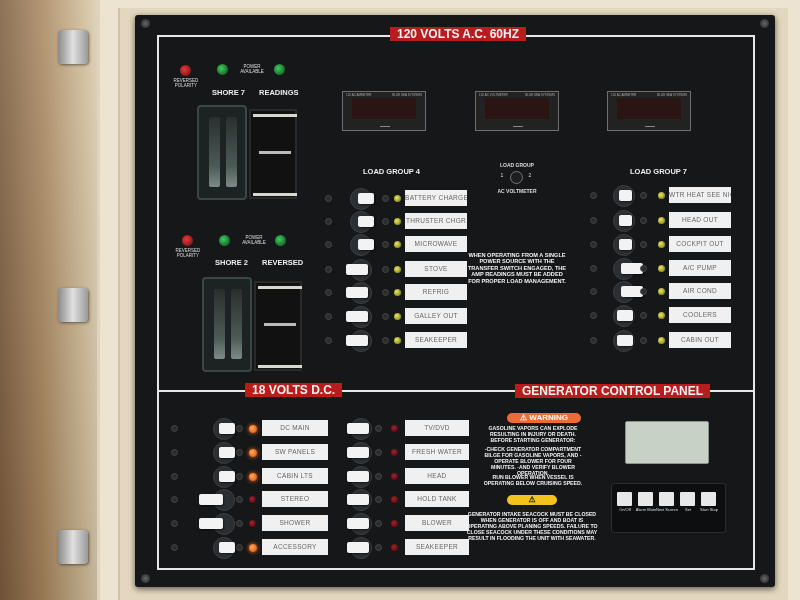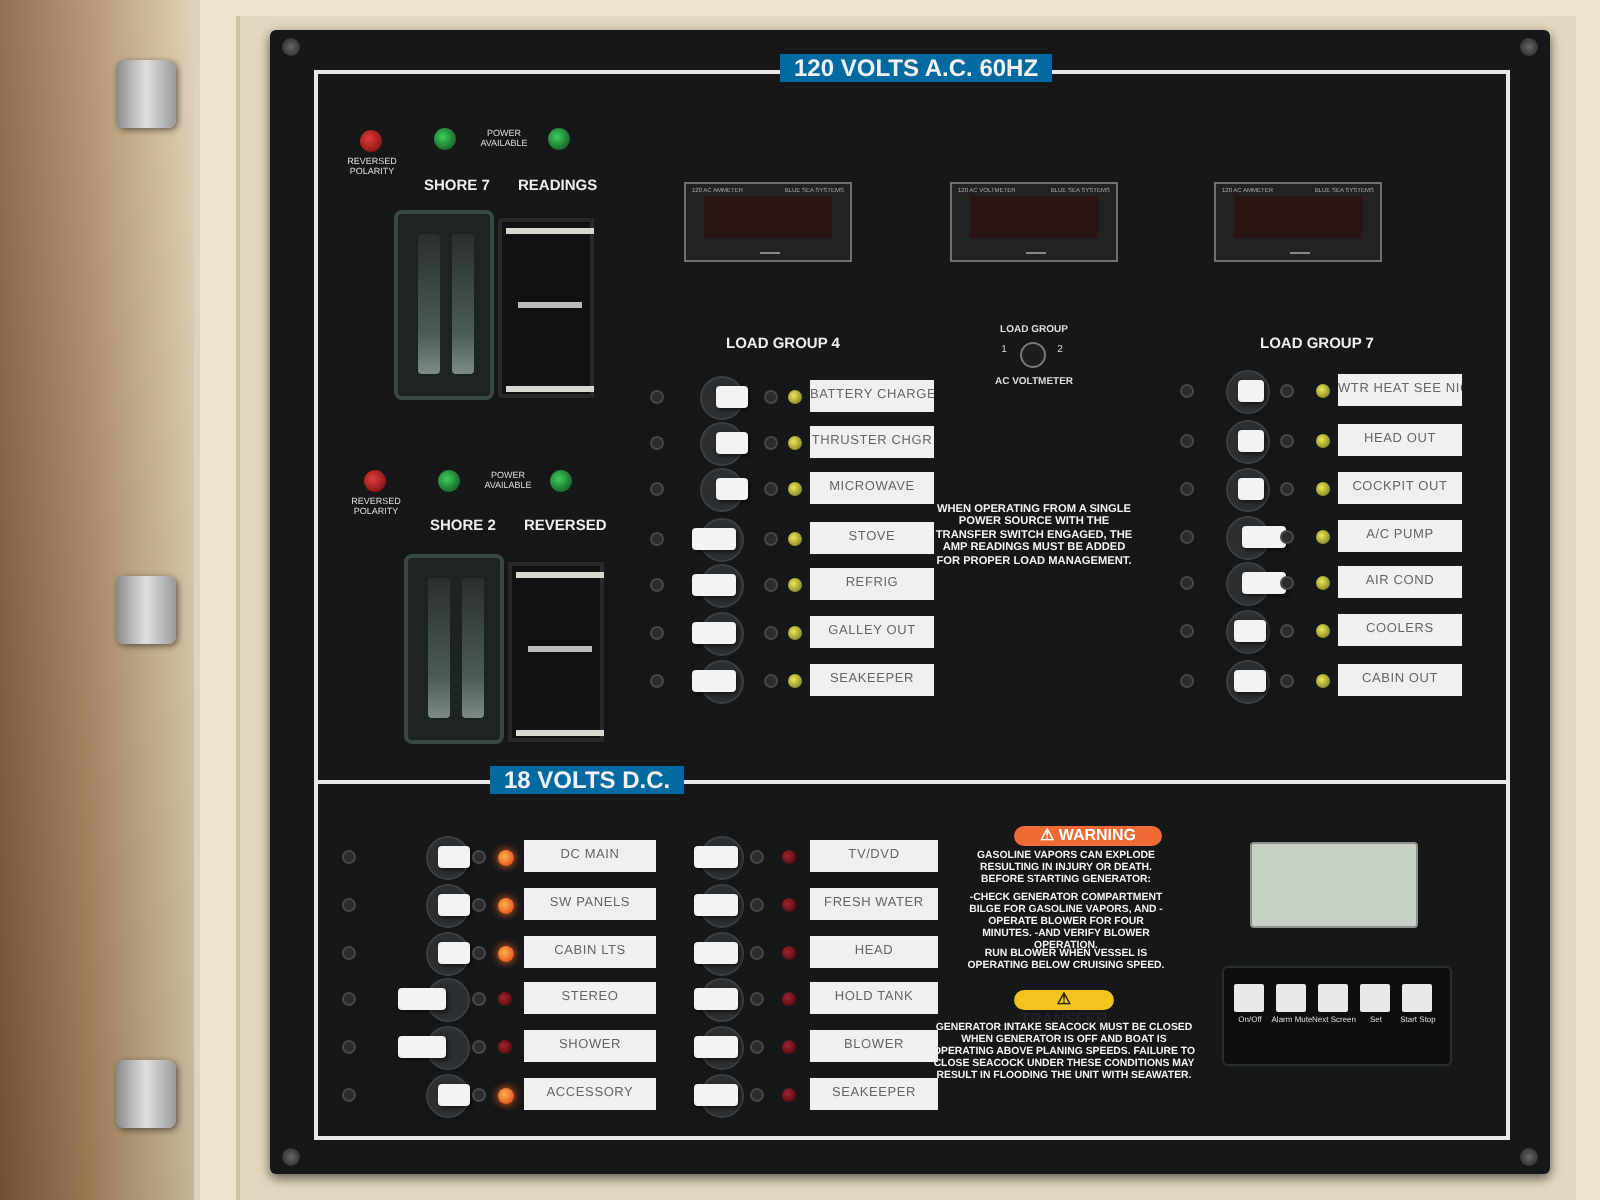--- a/index.html
+++ b/index.html
@@ -5,21 +5,21 @@
   * { box-sizing: border-box; margin: 0; padding: 0; }
   body { width: 800px; height: 600px; overflow: hidden; background: #c9b79a; font-family: "Liberation Sans", sans-serif; position: relative; }
   .wall-left { position: absolute; left: 0; top: 0; width: 110px; height: 600px; background: linear-gradient(90deg,#7a5a3c 0%,#a8865e 40%,#cdb894 75%,#e6dcc6 100%); }
   .glass { position: absolute; left: 0; top: 0; width: 100px; height: 600px; background: linear-gradient(180deg, rgba(255,255,255,0.15), rgba(0,0,0,0.1)); border-right: 3px solid #ddd3bf; }
   .hinge { position: absolute; left: 58px; width: 30px; height: 34px; background: linear-gradient(90deg,#8a8a8a,#e0e0e0,#9a9a9a); border-radius: 4px; box-shadow: 1px 1px 3px rgba(0,0,0,.5); }
   .cabinet { position: absolute; left: 100px; top: 0; width: 700px; height: 600px; background: #ece4d0; }
   .cab-inner { position: absolute; left: 118px; top: 8px; width: 670px; height: 592px; background: #e3d8bf; border-left: 2px solid #cfc3a7; }
   .panel { position: absolute; left: 135px; top: 15px; width: 640px; height: 572px; background: #151719; border-radius: 3px; box-shadow: 0 2px 6px rgba(0,0,0,.6); }
   .screw { position: absolute; width: 9px; height: 9px; border-radius: 50%; background: radial-gradient(#666,#222); }
   .frame { position: absolute; border: 2px solid #e8e8e8; }
-  .section-title { position: absolute; color: #f2f2f2; font-weight: bold; background: #0369a1; padding: 0 7px; white-space: nowrap; }
+  .section-title { position: absolute; color: #f2f2f2; font-weight: bold; background: #b91c1c; padding: 0 7px; white-space: nowrap; }
   .ac-title { left: 255px; top: 12px; font-size: 12px; }
   .dc-title { left: 110px; top: 368px; font-size: 12px; }
   .gen-title { left: 380px; top: 369px; font-size: 12px; }
   .small-lbl { position: absolute; color: #ddd; font-size: 4.5px; text-align: center; line-height: 1.1; text-transform: uppercase; }
   .lbl-md { position: absolute; color: #eee; font-size: 7.5px; font-weight: bold; }
   .led { position: absolute; width: 11px; height: 11px; border-radius: 50%; }
   .led.red { background: radial-gradient(circle at 40% 40%, #e23a3a, #6a0a0a); }
   .led.green { background: radial-gradient(circle at 40% 40%, #3fce5c, #0a4018); }
   .led.amber { background: radial-gradient(circle at 40% 40%, #e9e85a, #6d6b10); width: 7px; height: 7px; }
   .led.orange { background: radial-gradient(circle at 40% 40%, #ffb055, #d63a06); width: 8px; height: 8px; box-shadow: 0 0 4px #ff6a1a; }
@@ -64,20 +64,21 @@
   <div class="screw" style="left:6px;top:4px"></div>
   <div class="screw" style="right:6px;top:4px"></div>
   <div class="screw" style="left:6px;bottom:4px"></div>
   <div class="screw" style="right:6px;bottom:4px"></div>
 
   <div class="frame" style="left:22px;top:20px;width:598px;height:356px;border-bottom:none"></div>
   <div class="section-title ac-title">120 VOLTS A.C. 60HZ</div>
 
   <div class="frame" style="left:22px;top:375px;width:598px;height:180px"></div>
   <div class="section-title dc-title">18 VOLTS D.C.</div>
+  <div class="section-title gen-title">GENERATOR CONTROL PANEL</div>
 
   <div class="led red" style="left:45px;top:50px"></div>
   <div class="small-lbl" style="left:30px;top:64px;width:42px">REVERSED POLARITY</div>
   <div class="led green" style="left:82px;top:49px"></div>
   <div class="small-lbl" style="left:97px;top:50px;width:40px">POWER AVAILABLE</div>
   <div class="led green" style="left:139px;top:49px"></div>
   <div class="lbl-md" style="left:77px;top:73px">SHORE 7</div>
   <div class="lbl-md" style="left:124px;top:73px">READINGS</div>
 
   <div class="breaker-main" style="left:62px;top:90px">

